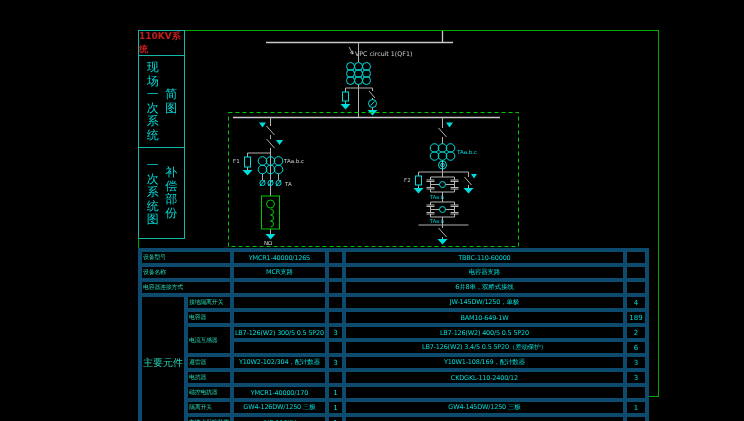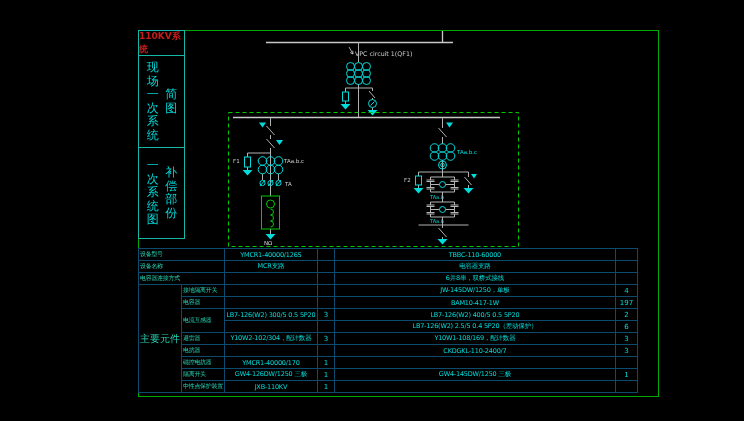--- a/index.html
+++ b/index.html
@@ -7,21 +7,21 @@
   .abs{position:absolute;box-sizing:border-box;}
   
   #sheet{left:138px;top:30px;width:521px;height:367px;border:1px solid #00a800;}
   .sb{left:138px;width:47px;border:1px solid #14b8a6;display:flex;align-items:center;justify-content:space-evenly;background:#000;}
   #sb-title{top:30px;height:26px;color:#c41c1c;font-weight:bold;font-size:9px;letter-spacing:0;}
   #sb-b1{top:55px;height:93px;}
   #sb-b2{top:147px;height:92px;}
   .vcol{width:11px;word-break:break-all;line-height:13.5px;font-size:12px;color:#00d8d8;text-align:center;}
   
   #spec{position:absolute;left:138px;top:248px;border-collapse:collapse;table-layout:fixed;background:#000;}
-  #spec td{border:1px solid #0c4a6e;height:11px;padding:0 1px;overflow:hidden;white-space:nowrap;}
+  #spec td{border:4px solid #0c4a6e;height:11px;padding:0 1px;overflow:hidden;white-space:nowrap;}
   .lbl{color:#27d3b4;font-size:6px;letter-spacing:-0.3px;}
   .val{color:#00dcdc;font-size:6.5px;text-align:center;letter-spacing:-0.2px;}
   .qty{color:#00dcdc;font-size:7px;text-align:center;}
   .grp{color:#27d3b4;font-size:10px;text-align:center;vertical-align:middle;
        word-break:break-all;line-height:25px;padding:0 2px;}
   #diagram{position:absolute;left:0;top:0;pointer-events:none;}
   svg text{font-family:"DejaVu Sans",sans-serif;}
 </style>
 </head>
 <body>
@@ -255,48 +255,48 @@
     <td class="lbl">接地隔离开关</td>
     <td class="val"></td>
     <td class="qty"></td>
     <td class="val">JW-145DW/1250，单极</td>
     <td class="qty">4</td>
   </tr>
   <tr>
     <td class="lbl">电容器</td>
     <td class="val"></td>
     <td class="qty"></td>
-    <td class="val">BAM10-417-1W</td>
-    <td class="qty">197</td>
+    <td class="val">BAM10-649-1W</td>
+    <td class="qty">189</td>
   </tr>
   <tr>
     <td class="lbl" rowspan="2">电流互感器</td>
     <td class="val">LB7-126(W2) 300/5 0.5 5P20</td>
     <td class="qty">3</td>
     <td class="val">LB7-126(W2) 400/5 0.5 5P20</td>
     <td class="qty">2</td>
   </tr>
   <tr>
     <td class="val"></td>
     <td class="qty"></td>
-    <td class="val">LB7-126(W2) 2.5/5 0.4 5P20（差动保护）</td>
+    <td class="val">LB7-126(W2) 3.4/5 0.5 5P20（差动保护）</td>
     <td class="qty">6</td>
   </tr>
   <tr>
     <td class="lbl">避雷器</td>
     <td class="val">Y10W2-102/304，配计数器</td>
     <td class="qty">3</td>
     <td class="val">Y10W1-108/169，配计数器</td>
     <td class="qty">3</td>
   </tr>
   <tr>
     <td class="lbl">电抗器</td>
     <td class="val"></td>
     <td class="qty"></td>
-    <td class="val">CKDGKL-110-2400/7</td>
+    <td class="val">CKDGKL-110-2400/12</td>
     <td class="qty">3</td>
   </tr>
   <tr>
     <td class="lbl">磁控电抗器</td>
     <td class="val">YMCR1-40000/170</td>
     <td class="qty">1</td>
     <td class="val"></td>
     <td class="qty"></td>
   </tr>
   <tr>

